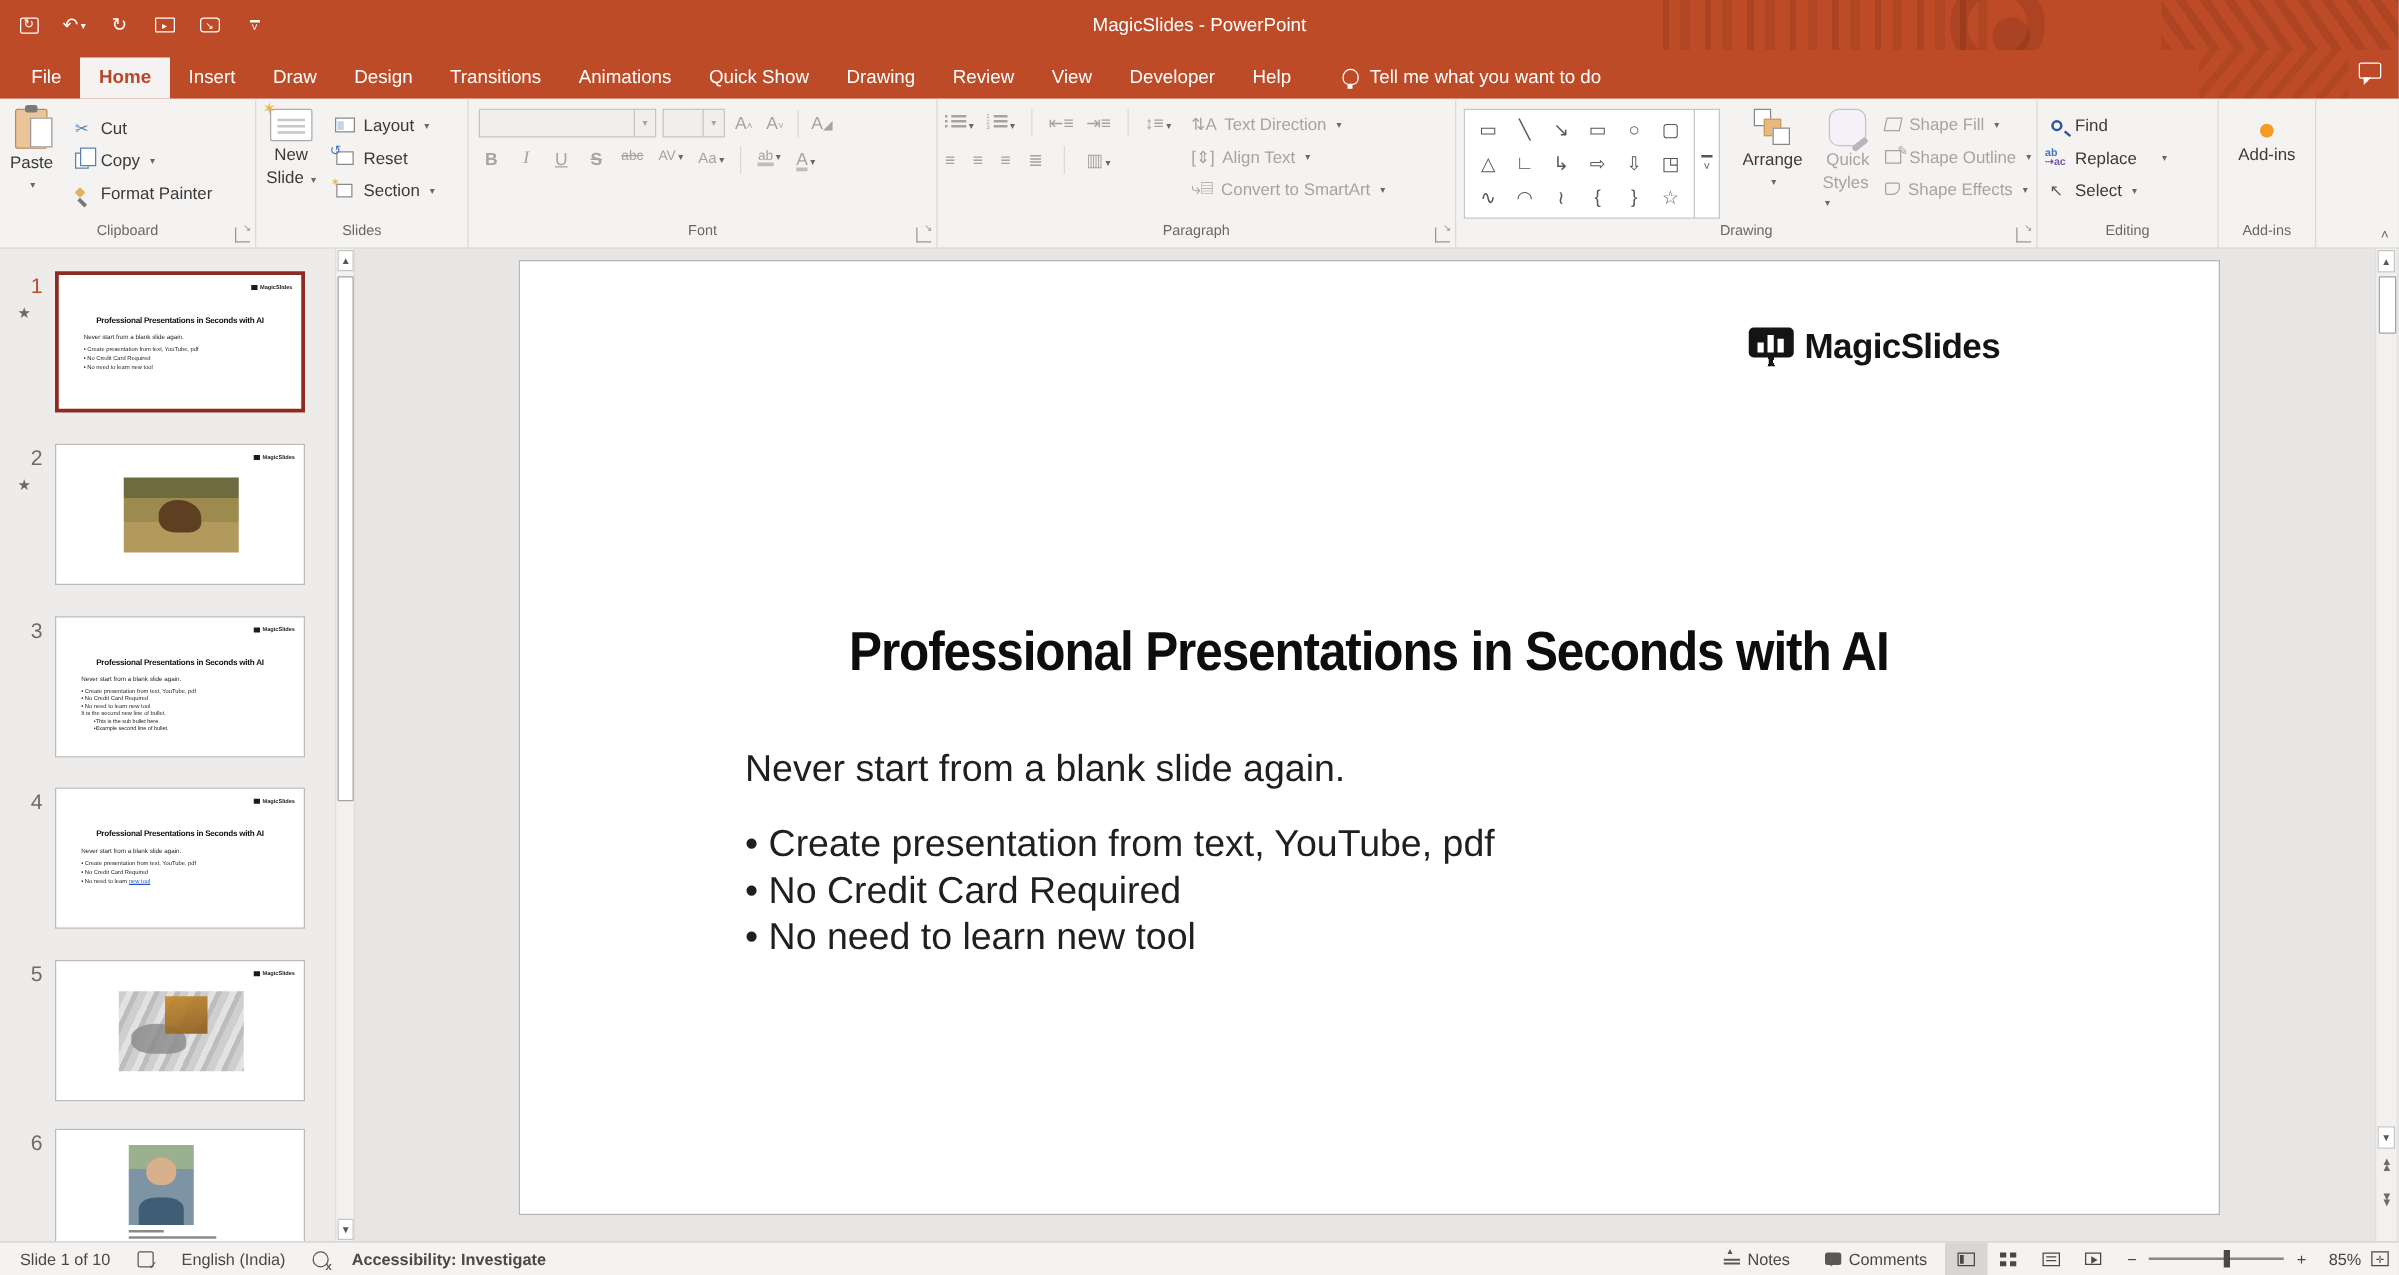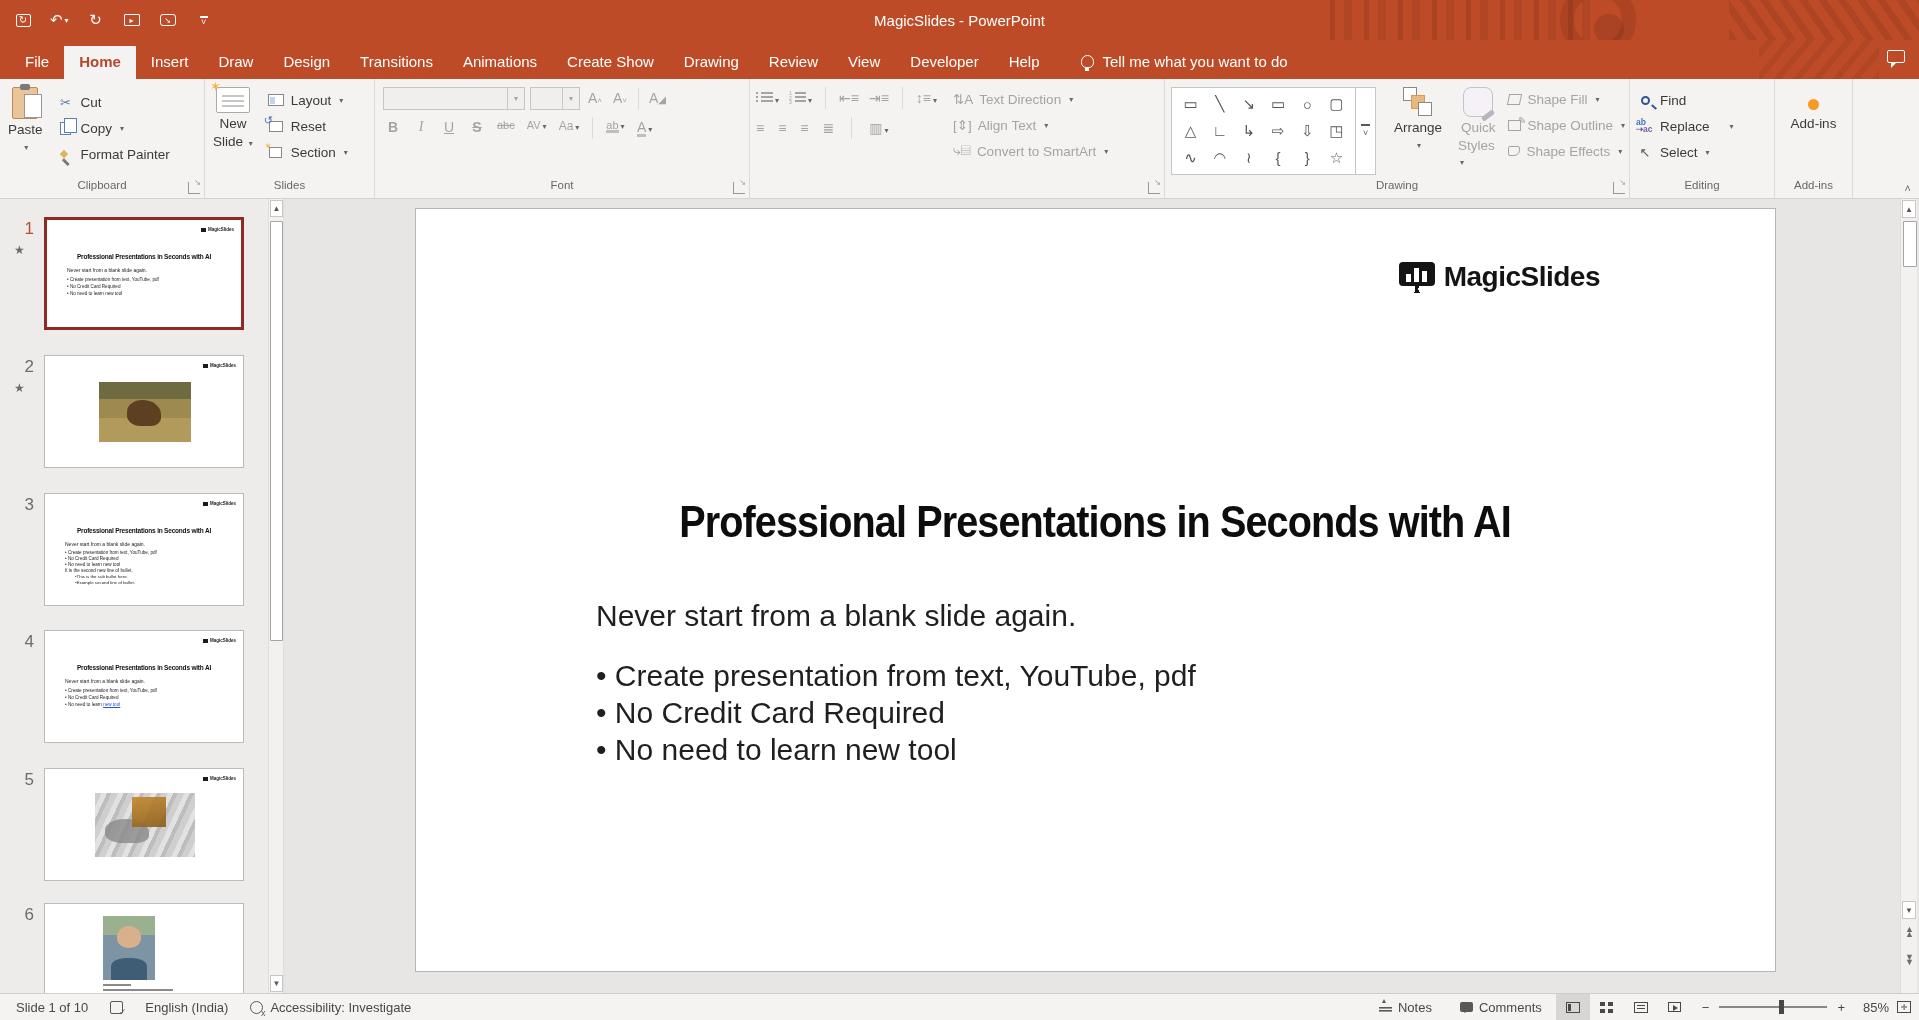--- a/index.html
+++ b/index.html
@@ -168,21 +168,21 @@
   .stitle span{display:inline-block;transform:scaleX(.9);}
   .sintro{position:absolute;left:180px;top:390px;font-size:30px;color:#1f1f1f;}
   .sbullets{position:absolute;left:180px;top:448px;font-size:30px;color:#1f1f1f;line-height:37px;}
   .mscroll{position:absolute;right:2px;top:199px;width:17px;height:794px;background:#F2F1F0;border-left:1px solid #E0DEDC;}
   .mbtn{position:absolute;left:1px;width:14px;height:18px;background:#fff;border:1px solid #C8C6C4;color:#5A5856;font-size:8px;display:flex;align-items:center;justify-content:center;}
   .dblarrow{position:absolute;left:2px;width:13px;color:#6E6C6A;font-size:9px;line-height:5px;text-align:center;}
 
   
   .statusbar{position:absolute;left:0;top:993px;width:1919px;height:27px;background:#F4F3F2;border-top:1px solid #D0CECC;display:flex;align-items:center;font-size:13px;color:#4A4846;}
   .sleft{display:flex;align-items:center;gap:22px;padding-left:16px;}
-  .acc{font-weight:normal;display:flex;align-items:center;gap:7px;}
+  .acc{font-weight:bold;display:flex;align-items:center;gap:18px;}
   .spell{width:13px;height:13px;border:1.4px solid #5A5856;border-radius:2px;position:relative;}
   .spell::after{content:"✓";position:absolute;right:-4px;bottom:-4px;font-size:9px;color:#5A5856;}
   .accic{width:13px;height:13px;border:1.4px solid #5A5856;border-radius:50%;position:relative;}
   .accic::after{content:"x";position:absolute;right:-3px;bottom:-5px;font-size:9px;color:#5A5856;}
   .sright{margin-left:auto;display:flex;align-items:center;gap:0;padding-right:8px;}
   .sitem{display:flex;align-items:center;gap:6px;padding:0 14px;height:27px;}
   .notesic{display:inline-block;width:13px;height:10px;background:linear-gradient(#5A5856,#5A5856) 0 100%/13px 1.6px no-repeat,linear-gradient(#5A5856,#5A5856) 0 60%/13px 1.6px no-repeat;position:relative;}
   .notesic::before{content:"▴";position:absolute;left:3px;top:-6px;font-size:8px;color:#5A5856;}
   .cmtic2{width:13px;height:10px;background:#5A5856;border-radius:2px;position:relative;display:inline-block;}
   .cmtic2::after{content:"";position:absolute;left:2px;bottom:-4px;border:3px solid transparent;border-top-color:#5A5856;}
@@ -235,21 +235,21 @@
 
 <div class="tabbar">
   <div class="art art-diag2"></div>
   <span class="tab">File</span>
   <span class="tab active">Home</span>
   <span class="tab">Insert</span>
   <span class="tab">Draw</span>
   <span class="tab">Design</span>
   <span class="tab">Transitions</span>
   <span class="tab">Animations</span>
-  <span class="tab">Create Show</span>
+  <span class="tab">Quick Show</span>
   <span class="tab">Drawing</span>
   <span class="tab">Review</span>
   <span class="tab">View</span>
   <span class="tab">Developer</span>
   <span class="tab">Help</span>
   <span class="tellme">
       <span class="bulb"></span>
       <span>Tell me what you want to do</span>
     </span>
   <span class="cmticon"></span>
@@ -409,20 +409,21 @@
             <span>Align Text</span>
             <span class="caret">▾</span>
           </div>
         <div class="pbrow">
             <span>⤷▤</span>
             <span>Convert to SmartArt</span>
             <span class="caret">▾</span>
           </div>
       </div>
     </div>
+    <div class="rglabel">Paragraph</div>
     <span class="launcher"></span>
   </div>
 
   <div class="rgroup" style="width:465px">
     <div class="rbody">
       <div class="shapebox">
         <span>▭</span>
         <span>╲</span>
         <span>↘</span>
         <span>▭</span>

